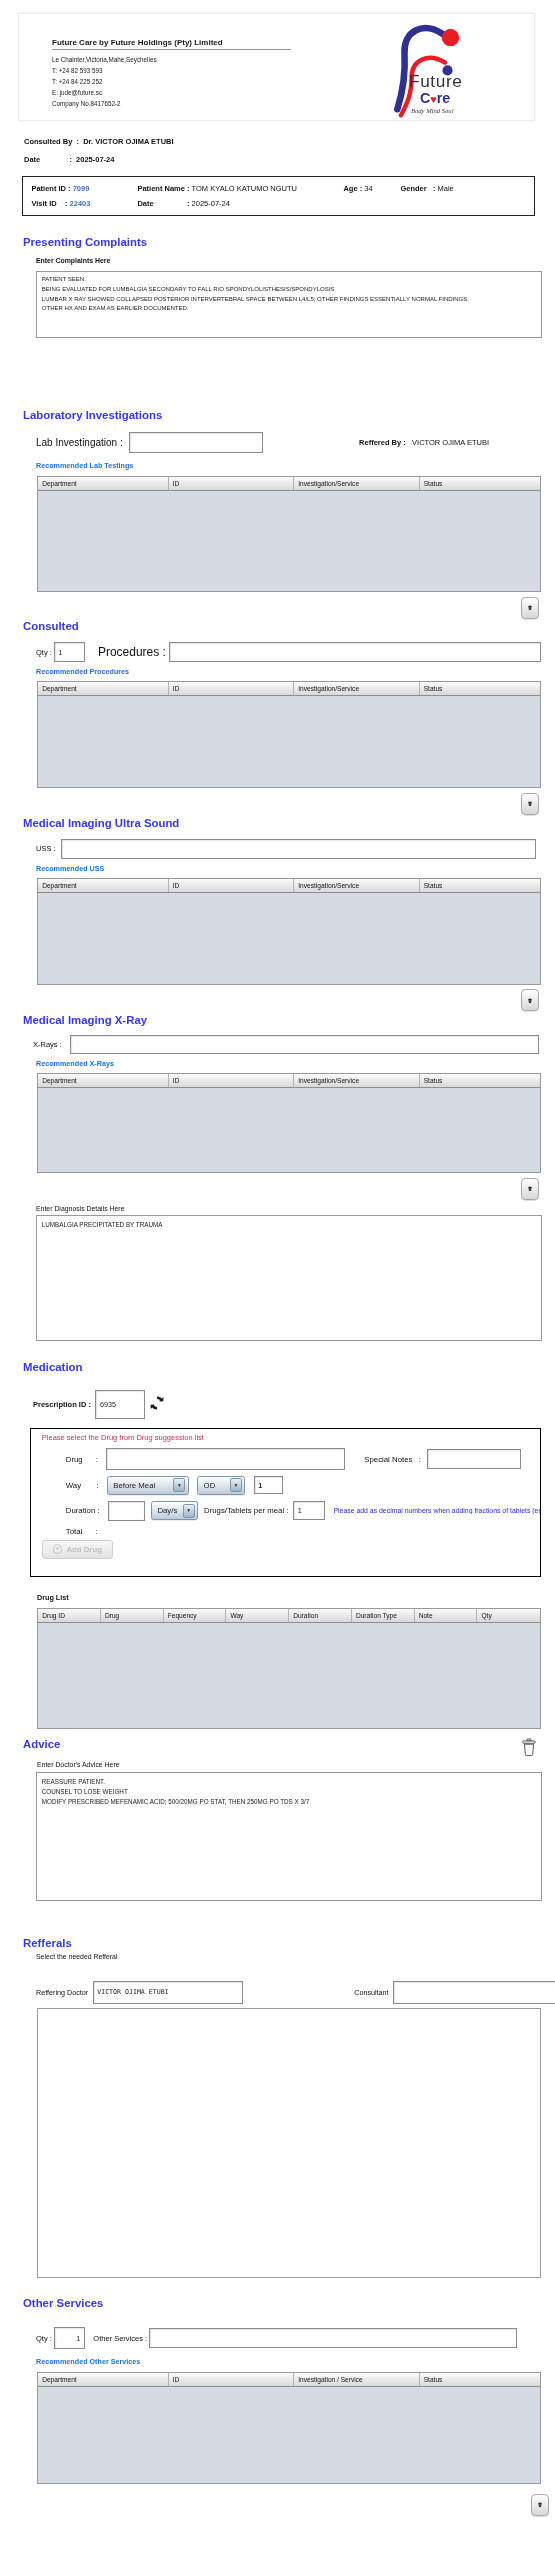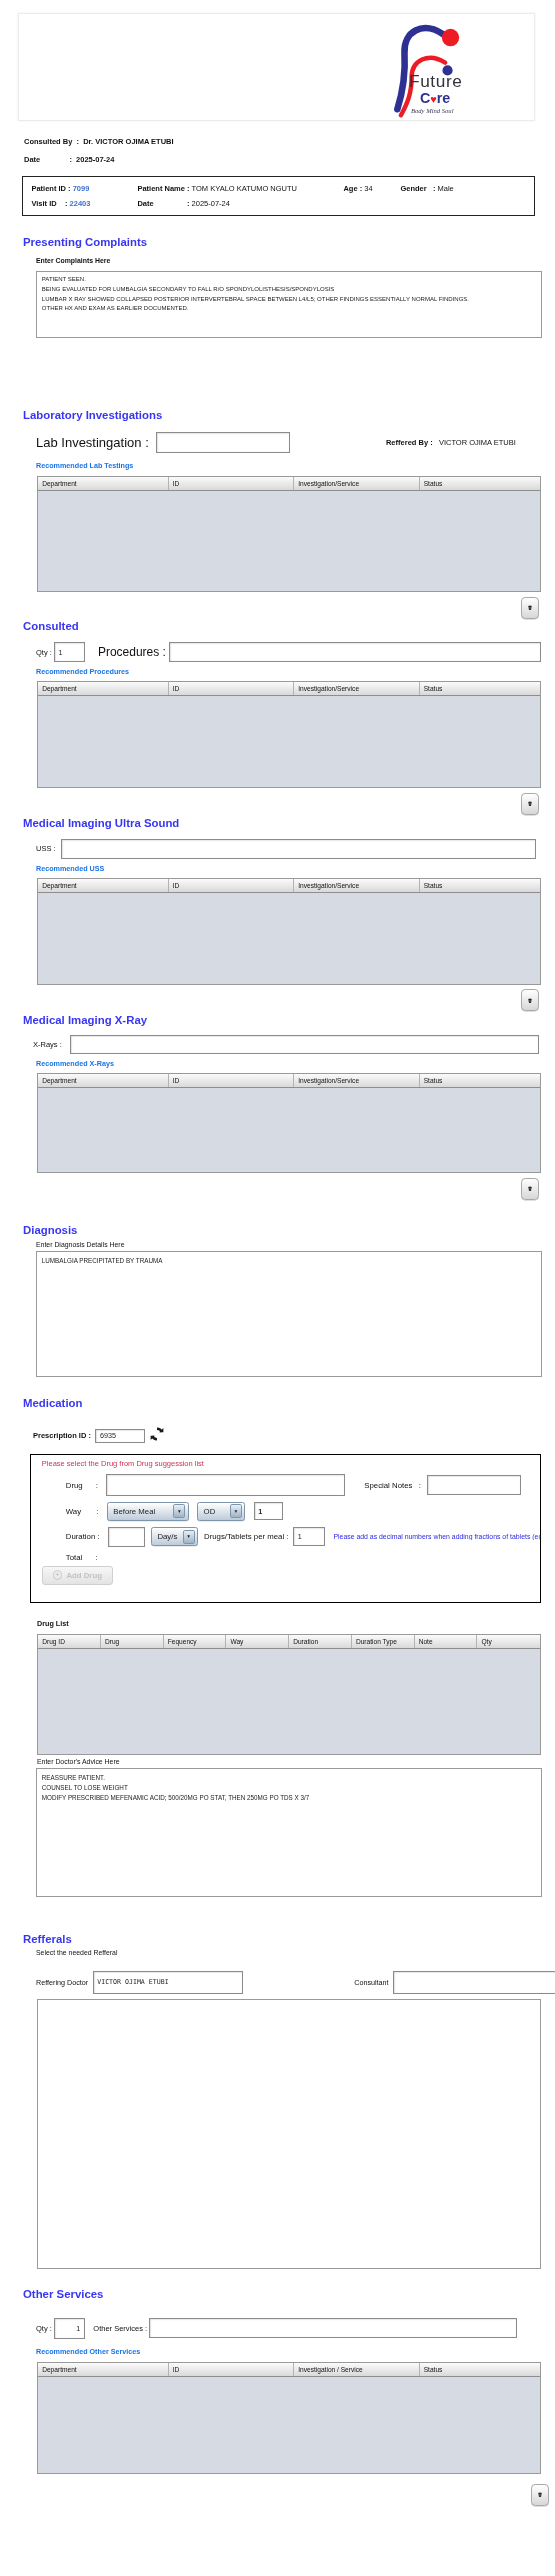--- a/index.html
+++ b/index.html
@@ -113,20 +113,29 @@
   .ref-big-box { margin-left:37px; width:504px; height:270px; border:0.6px solid #9a9a9a; background:#fff; }
 
   .advice-header { display:flex; align-items:flex-start; justify-content:space-between; margin:0 18px 0 0; }
 </style>
 </head>
 <body>
 
 <div class="page">
 
   <div class="header-card">
+    <div class="company-info">
+      <div class="company-name">Future Care by Future Holdings (Pty) Limited</div>
+      <div class="company-underline"></div>
+      <div class="company-line">Le Chainter,Victoria,Mahe,Seychelles</div>
+      <div class="company-line">T: +24  82 593 593</div>
+      <div class="company-line">T: +24  84 225 252</div>
+      <div class="company-line">E: jude@future.sc</div>
+      <div class="company-line">Company No.8417652-2</div>
+    </div>
     <div class="logo">
       <svg class="logo-mark" width="114" height="104" viewBox="0 0 190 174">
         <path d="M118 30 C 84 8, 52 26, 54 62 C 56 98, 52 124, 42 156" stroke="#2E3192" stroke-width="11" fill="none" stroke-linecap="round"></path>
         <circle cx="131" cy="36" r="14.5" fill="#ED1C24"></circle>
         <path d="M122 78 C 94 60, 66 74, 66 102 C 66 130, 58 148, 48 166" stroke="#ED1C24" stroke-width="7.5" fill="none" stroke-linecap="round"></path>
         <circle cx="126" cy="91" r="8.5" fill="#2E3192"></circle>
       </svg>
       <div class="logo-future">Future</div>
       <div class="logo-care"><span>C</span><span class="heart">♥</span><span>re</span></div>
       <div class="logo-tagline">Body Mind Soul</div>
@@ -151,21 +160,21 @@
 
   <div class="section-title" style="margin-top:20.3px;">Presenting Complaints</div>
   <div class="sub-label" style="margin-top:8.4px;">Enter Complaints Here</div>
   <textarea class="box" style="margin-top: 7.2px; height: 67px;">PATIENT SEEN.
 BEING EVALUATED FOR LUMBALGIA SECONDARY TO FALL R/O SPONDYLOLISTHESIS/SPONDYLOSIS
 LUMBAR X RAY SHOWED COLLAPSED POSTERIOR INTERVERTEBRAL SPACE BETWEEN L4/L5; OTHER FINDINGS ESSENTIALLY NORMAL FINDINGS.
 OTHER HX AND EXAM AS EARLIER DOCUMENTED.</textarea>
 
   <div class="section-title" style="margin-top:71px;">Laboratory  Investigations</div>
   <div class="field-row" style="margin-top:10.8px;">
-    <span class="pre" style="font-size:13px;">Lab Investingation : </span>
+    <span class="pre" style="font-size:10px;">Lab Investingation : </span>
     <input class="inp" style="width: 134px; height: 21.5px; margin-left: 3.6px; border-width: 1.2px;" value="">
     <span class="pre" style="margin-left:96px; font-weight:bold; font-size:7.5px;">Reffered By :   </span>
     <span style="font-size:7.5px;">VICTOR OJIMA ETUBI</span>
   </div>
   <div class="blue-sub" style="margin-top:8.4px;">Recommended Lab Testings</div>
   <div class="tbl" style="margin-top:6px;">
     <div class="tbl-head">
       <div class="th c1">Department</div>
       <div class="th c2">ID</div>
       <div class="th c3">Investigation/Service</div>
@@ -257,28 +266,27 @@
     <button class="trash-btn">
       <svg width="10.8" height="13.7" viewBox="0 0 18 23">
         <ellipse cx="9" cy="3" rx="7.5" ry="2.4" fill="#4a4a4a"></ellipse>
         <path d="M1.5 3.6 L4 19.5 a2.5 2.5 0 0 0 2.5 2 h5 a2.5 2.5 0 0 0 2.5 -2 L16.5 3.6 Z" fill="#262626"></path>
         <path d="M6.2 12.5 a3 3 0 1 1 1.4 2.2" stroke="#e8e8e8" stroke-width="1.1" fill="none"></path>
         <path d="M7.4 16 l-2 -.3 1.2 -1.5 z" fill="#e8e8e8"></path>
       </svg>
     </button>
   </div>
 
-  <div class="section-title" style="margin-top:24px;">Diagnosis</div>
   <div style="margin:4.8px 0 0 36px; font-size:6.9px;">Enter Diagnosis Details Here</div>
   <textarea class="box" style="margin-top: 3.6px; height: 126px; font-size: 6.3px;">LUMBALGIA PRECIPITATED BY TRAUMA</textarea>
 
   <div class="section-title" style="margin-top:20.3px;">Medication</div>
   <div class="presc-row" style="margin-top:16.7px;">
     <span class="pre" style="font-weight:bold; font-size:7.5px;">Prescription ID : </span>
-    <input class="inp" style="width: 50px; height: 14px; margin-left: 2.4px;" value="6935">
+    <input class="inp" style="width: 50px; height: 29px; margin-left: 2.4px;" value="6935">
     <button style="background:none;border:none;padding:0;margin-left:3.6px;cursor:pointer;">
       <svg width="16" height="16" viewBox="0 0 24 24">
         <path d="M12 4.2 a7.8 7.8 0 0 1 7.2 4.8" stroke="#1b1b1b" stroke-width="3.6" fill="none"></path>
         <path d="M21.6 3 v6.4 h-6.4 z" fill="#1b1b1b"></path>
         <path d="M12 19.8 a7.8 7.8 0 0 1 -7.2 -4.8" stroke="#1b1b1b" stroke-width="3.6" fill="none"></path>
         <path d="M2.4 21 v-6.4 h6.4 z" fill="#1b1b1b"></path>
       </svg>
     </button>
   </div>
 
@@ -335,28 +343,38 @@
       <div class="th c8">Fequency</div>
       <div class="th c8">Way</div>
       <div class="th c8">Duration</div>
       <div class="th c8">Duration Type</div>
       <div class="th c8">Note</div>
       <div class="th c8">Qty</div>
     </div>
     <div class="tbl-body" style="height:105px;"></div>
   </div>
 
+  <div class="advice-header" style="margin-top:8.4px;">
+    <div class="section-title">Advice</div>
+    <button class="trash-outline-btn">
+      <svg width="16" height="19" viewBox="0 0 26 30">
+        <rect x="9.5" y="1.2" width="7" height="3" rx="1" fill="none" stroke="#4a4a4a" stroke-width="1.5"></rect>
+        <rect x="3" y="4.4" width="20" height="3.6" rx="0.8" fill="#fff" stroke="#4a4a4a" stroke-width="1.5"></rect>
+        <path d="M5.5 9.6 h15 l-1.6 16.8 a2 2 0 0 1 -2 1.8 h-7.8 a2 2 0 0 1 -2 -1.8 Z" fill="#fff" stroke="#4a4a4a" stroke-width="1.5"></path>
+      </svg>
+    </button>
+  </div>
   <div style="margin:2.4px 0 0 37px; font-size:6.9px;">Enter Doctor's Advice Here</div>
   <textarea class="box" style="margin-top: 3.6px; height: 129px; font-size: 6.3px;">REASSURE PATIENT.
 COUNSEL TO LOSE WEIGHT
 MODIFY PRESCRIBED MEFENAMIC ACID; 500/20MG PO STAT, THEN 250MG PO TDS X 3/7</textarea>
 
   <div class="section-title" style="margin-top:36px;">Refferals</div>
   <div style="margin:3.6px 0 0 36px; font-size:6.9px;">Select the needed Refferal</div>
-  <div class="ref-row" style="margin-top:15px;">
+  <div class="ref-row" style="margin-top:21px;">
     <span class="pre" style="font-size:7.2px;">Reffering Doctor </span>
     <input class="inp" style="width: 157px; height: 23px; margin-left: 2.4px; font-family: &quot;DejaVu Sans Mono&quot;, monospace; font-size: 6.6px; border-width: 1.2px;" value="VICTOR OJIMA ETUBI">
     <span class="pre" style="margin-left:111px; font-size:7.2px;">Consultant </span>
     <input class="inp" style="width: 170px; height: 23px; margin-left: 2.4px; border-width: 1.2px;" value="">
   </div>
   <div class="ref-big-box" style="margin-top:4.8px;"></div>
 
   <div class="section-title" style="margin-top:19px;">Other Services</div>
   <div class="field-row" style="margin-top:18px;">
     <span class="pre" style="font-size:7.5px;">Qty : </span>

